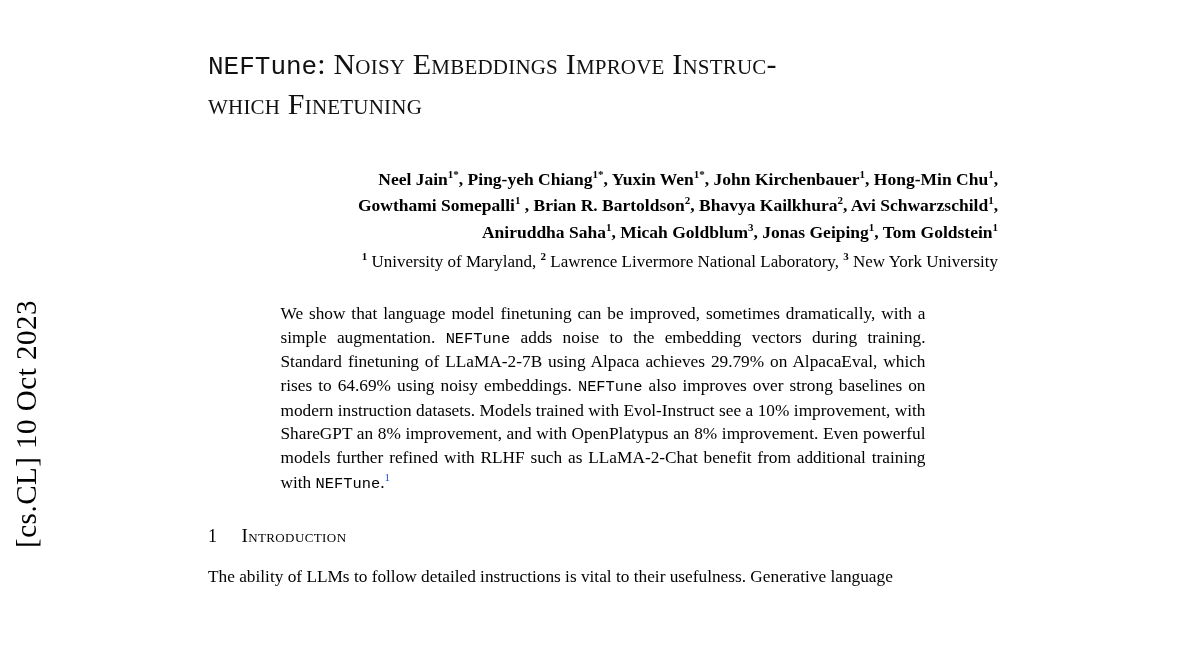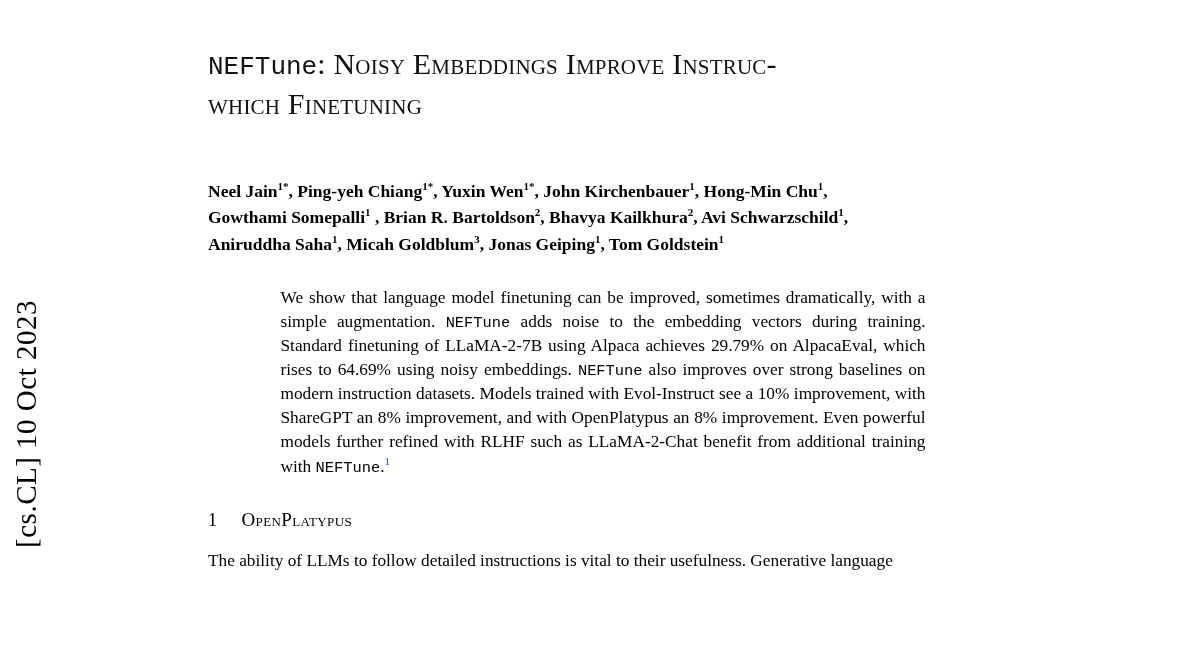--- a/index.html
+++ b/index.html
@@ -50,24 +50,25 @@
   }
   .title .mono {
     font-family: "Liberation Mono", monospace;
     font-variant: normal;
     font-size: 26px;
     letter-spacing: 0px;
   }
 
   
   .authors {
-    margin-top: 54px;
+    margin-top: 42px;
     font-size: 17.5px;
     font-weight: bold;
     line-height: 1.48;
+    text-align: right;
   }
   .authors sup { font-weight: bold; font-size: 11px; }
 
   .affiliations {
     margin-top: 3px;
     font-size: 17px;
     font-weight: normal;
     line-height: 1.45;
   }
   .affiliations sup { font-size: 11px; }
@@ -129,31 +130,34 @@
 
   <h1 class="title">
     <span class="mono">NEFTune</span><span>: Noisy Embeddings Improve Instruc-</span><br>
     <span>which Finetuning</span>
   </h1>
 
   <div class="authors">
     <span>Neel Jain<sup>1*</sup>, Ping-yeh Chiang<sup>1*</sup>, Yuxin Wen<sup>1*</sup>, John Kirchenbauer<sup>1</sup>, Hong-Min Chu<sup>1</sup>,<br>
     Gowthami Somepalli<sup>1</sup> , Brian R. Bartoldson<sup>2</sup>, Bhavya Kailkhura<sup>2</sup>, Avi Schwarzschild<sup>1</sup>,<br>
     Aniruddha Saha<sup>1</sup>, Micah Goldblum<sup>3</sup>, Jonas Geiping<sup>1</sup>, Tom Goldstein<sup>1</sup></span>
+    <div class="affiliations">
+      <sup>1</sup> University of Maryland, <sup>2</sup> Lawrence Livermore National Laboratory, <sup>3</sup> New York University
+    </div>
   </div>
 
 
   <div class="abstract-body">
     <p>
       <span>We show that language model finetuning can be improved, sometimes dramatically, with a simple augmentation. </span><span class="mono-inline">NEFTune</span><span> adds noise to the embedding vectors during training. Standard finetuning of LLaMA-2-7B using Alpaca achieves 29.79% on AlpacaEval, which rises to 64.69% using noisy embeddings. </span><span class="mono-inline">NEFTune</span><span> also improves over strong baselines on modern instruction datasets. Models trained with Evol-Instruct see a 10% improvement, with ShareGPT an 8% improvement, and with OpenPlatypus an 8% improvement. Even powerful models further refined with RLHF such as LLaMA-2-Chat benefit from additional training with </span><span class="mono-inline">NEFTune</span><span>.</span><span class="fnmark">1</span>
     </p>
   </div>
 
   <div class="section-heading">
     <span class="section-num">1</span>
-    <span class="section-title">OpenPlatypus</span>
+    <span class="section-title">Introduction</span>
   </div>
 
   <div class="body-text">
     <p>The ability of LLMs to follow detailed instructions is vital to their usefulness. Generative language</p>
   </div>
 
 </div>
 
 </body></html>

